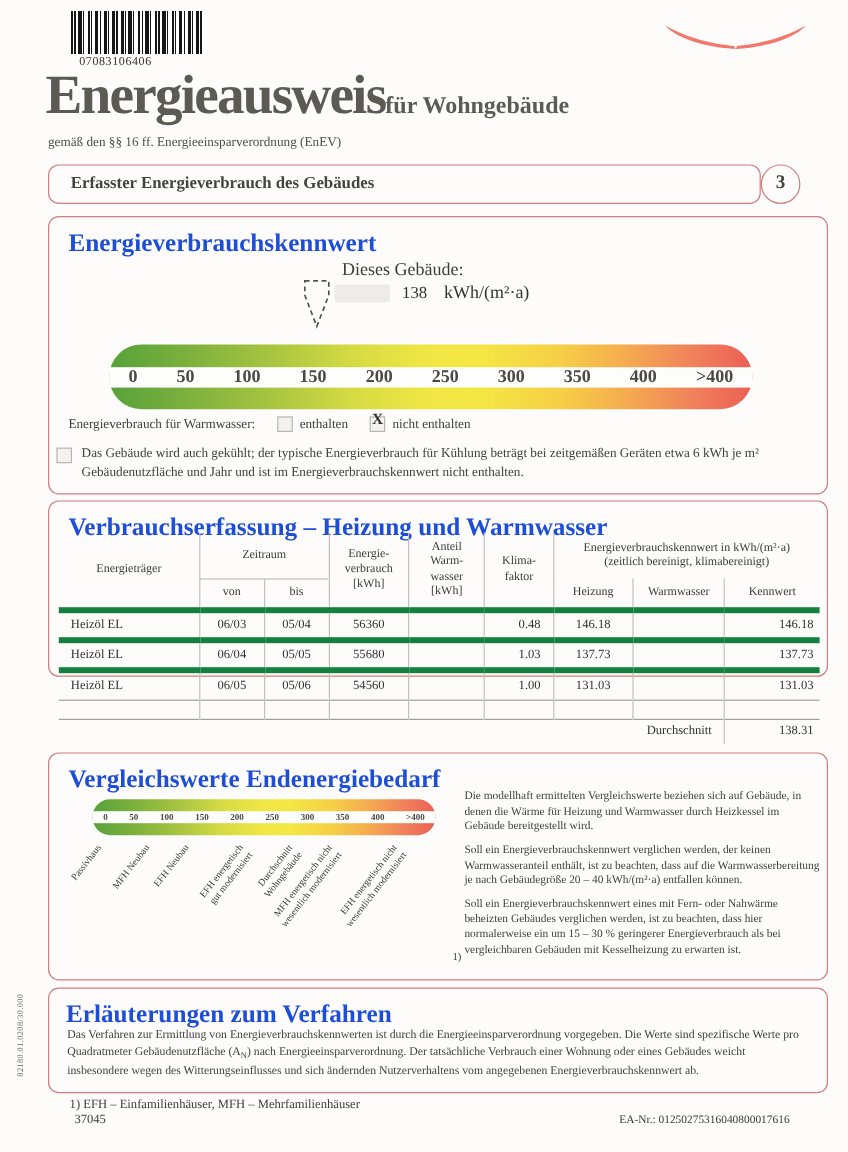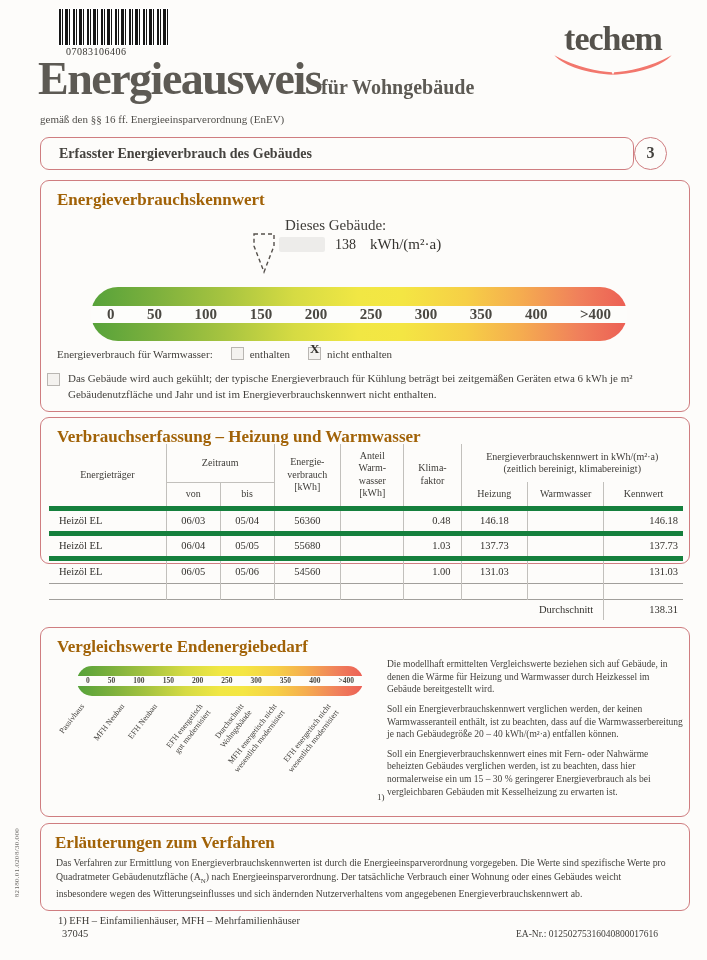--- a/index.html
+++ b/index.html
@@ -26,21 +26,21 @@
   .title-suffix { font-size:20px; font-weight:bold; color:#5d5a54; }
   .subtitle { position:absolute; left:40px; top:113px; font-size:11px; color:#504e4a; }
 
   
   .red-box { border:1.5px solid #cf7d80; border-radius:9px; background:#fdfcfa; }
   .header-bar { position:absolute; left:40px; top:137px; width:594px; height:33px; }
   .header-bar span { display:block; padding:8px 0 0 18px; font-size:14px; font-weight:bold; color:#45433f; }
   .page-circle { position:absolute; left:634px; top:137px; width:33px; height:33px; border-radius:50%;
     border:1.5px solid #cf7d80; text-align:center; line-height:30px; font-size:16px; font-weight:bold; color:#45433f; }
   .sec { position:absolute; left:40px; width:650px; }
-  .sec h2 { position:absolute; left:16px; top:9px; font-size:17px; font-weight:bold; color:#a16207; }
+  .sec h2 { position:absolute; left:16px; top:9px; font-size:21px; font-weight:bold; color:#1d4ed8; }
 
   
   #sec1 { top:180px; height:232px; }
   .building-label { position:absolute; left:244px; top:36px; font-size:15px; color:#3e3c38; }
   .value-row { position:absolute; left:238px; top:55px; display:flex; align-items:center; gap:10px; }
   .redacted-box { width:46px; height:15px; background:#edecea; border-radius:2px; }
   .kw-value { font-size:14px; color:#35332f; }
   .kw-unit { font-size:15px; color:#35332f; margin-left:4px; }
   .arrow-down { position:absolute; left:210px; top:52px; }
   .scale-bar { position:absolute; left:50px; top:106px; width:536px; height:54px; border-radius:27px;
@@ -106,21 +106,20 @@
 <body>
 
 <div class="page">
 
   <div class="barcode-wrap">
     <div class="barcode"></div>
     <div class="barcode-num">07083106406</div>
   </div>
 
   <div class="logo">
-    <span class="logo-text">techem</span>
     <svg class="logo-swoosh" width="128" height="22" viewBox="0 0 100 18">
       <path d="M2,1 C20,11 38,14 49,15 L50,17 C30,16 10,10 2,1 Z" fill="#f2776d"></path>
       <path d="M98,1 C80,11 62,14 51,15 L50,17 C70,16 90,10 98,1 Z" fill="#f2776d"></path>
     </svg>
   </div>
 
   <div class="title-row">
     <span class="title">Energieausweis</span><span class="title-suffix">für Wohngebäude</span>
   </div>
   <div class="subtitle">gemäß den §§ 16 ff. Energieeinsparverordnung (EnEV)</div>

